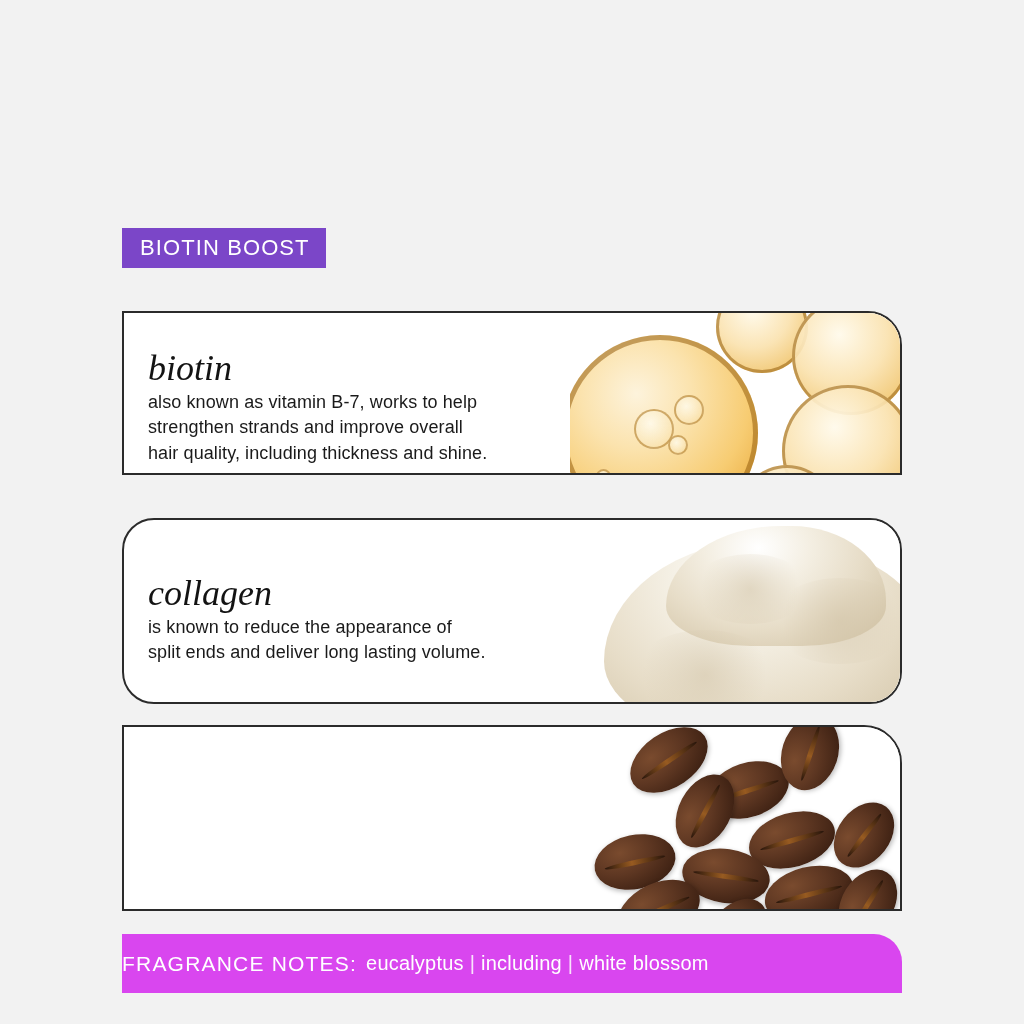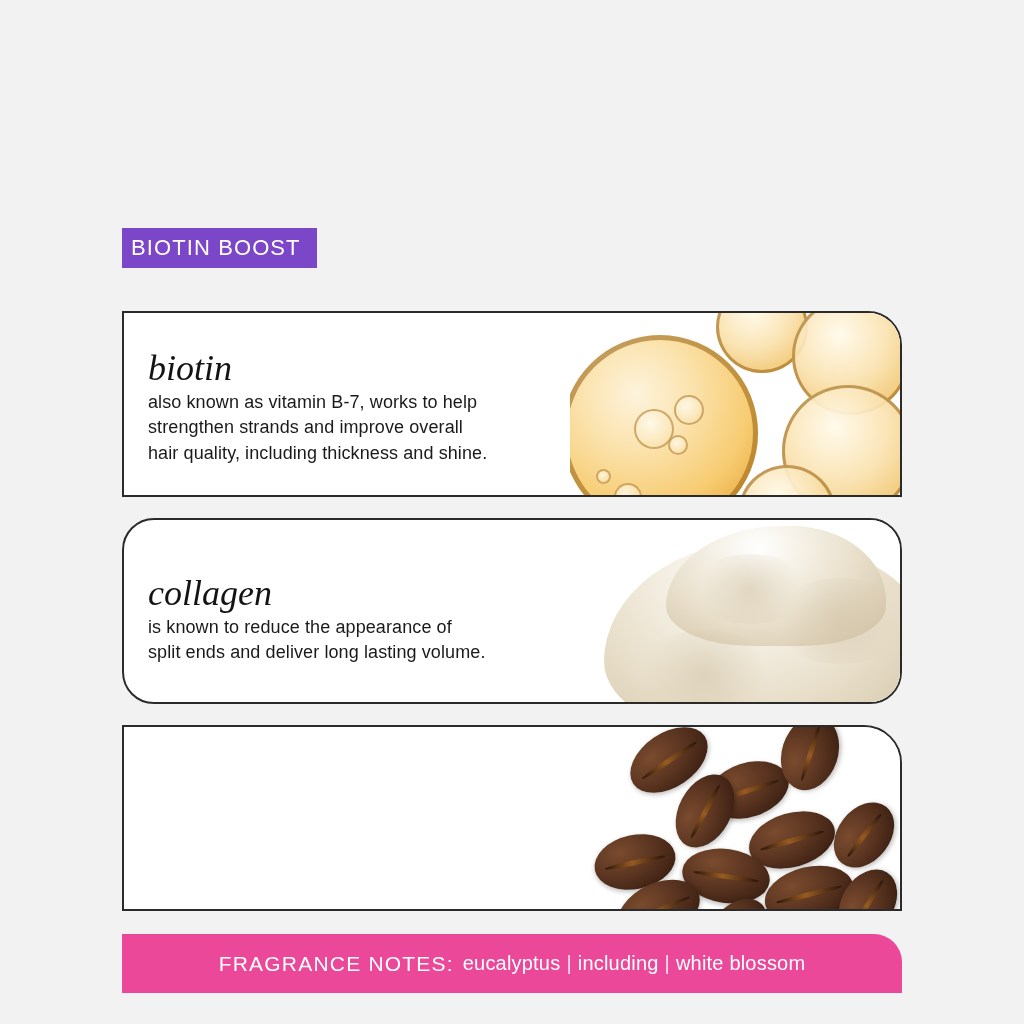--- a/index.html
+++ b/index.html
@@ -36,41 +36,41 @@
     color: #1c1c1c;
     white-space: nowrap;
   }
 
   
   .tag {
     position: absolute;
     left: 122px;
     top: 228px;
     height: 40px;
-    padding: 0 16px 0 9px;
+    padding: 0 16px 0 18px;
     background: #7b46c8;
     display: flex;
     align-items: center;
     color: #ffffff;
     font-size: 22px;
     letter-spacing: 1.1px;
     font-weight: 400;
     white-space: nowrap;
   }
 
   
   .card {
     position: absolute;
     left: 122px;
     width: 780px;
     border: 2px solid #2b2b2b;
     background: #ffffff;
     overflow: hidden;
   }
-  .card-1 { top: 311px;  height: 186px; border-top-right-radius: 34px; }
+  .card-1 { top: 311px;  height: 164px; border-top-right-radius: 34px; }
   .card-2 { top: 518px;  height: 186px; border-top-right-radius: 38px; border-radius: 32px; }
   .card-3 { top: 725px;  height: 186px; border-top-right-radius: 38px; }
 
   .card-text {
     position: absolute;
     left: 24px;
     right: 300px;
     z-index: 3;
   }
   .card-1 .card-text { top: 36px; }
@@ -163,25 +163,24 @@
     background: linear-gradient(90deg, rgba(35,18,9,0.9), rgba(160,96,32,0.85) 45%, rgba(35,18,9,0.9));
   }
 
   
   .footer {
     position: absolute;
     left: 122px;
     top: 934px;
     width: 780px;
     height: 59px;
-    background: #ec4899;
+    background: #d946ef;
     border-top-right-radius: 28px;
     display: flex;
     align-items: center;
-    justify-content: center;
     color: #ffffff;
     white-space: nowrap;
   }
   .f-label {
     font-size: 21px;
     letter-spacing: 1.2px;
     margin-right: 9px;
   }
   .f-notes {
     font-size: 20px;

